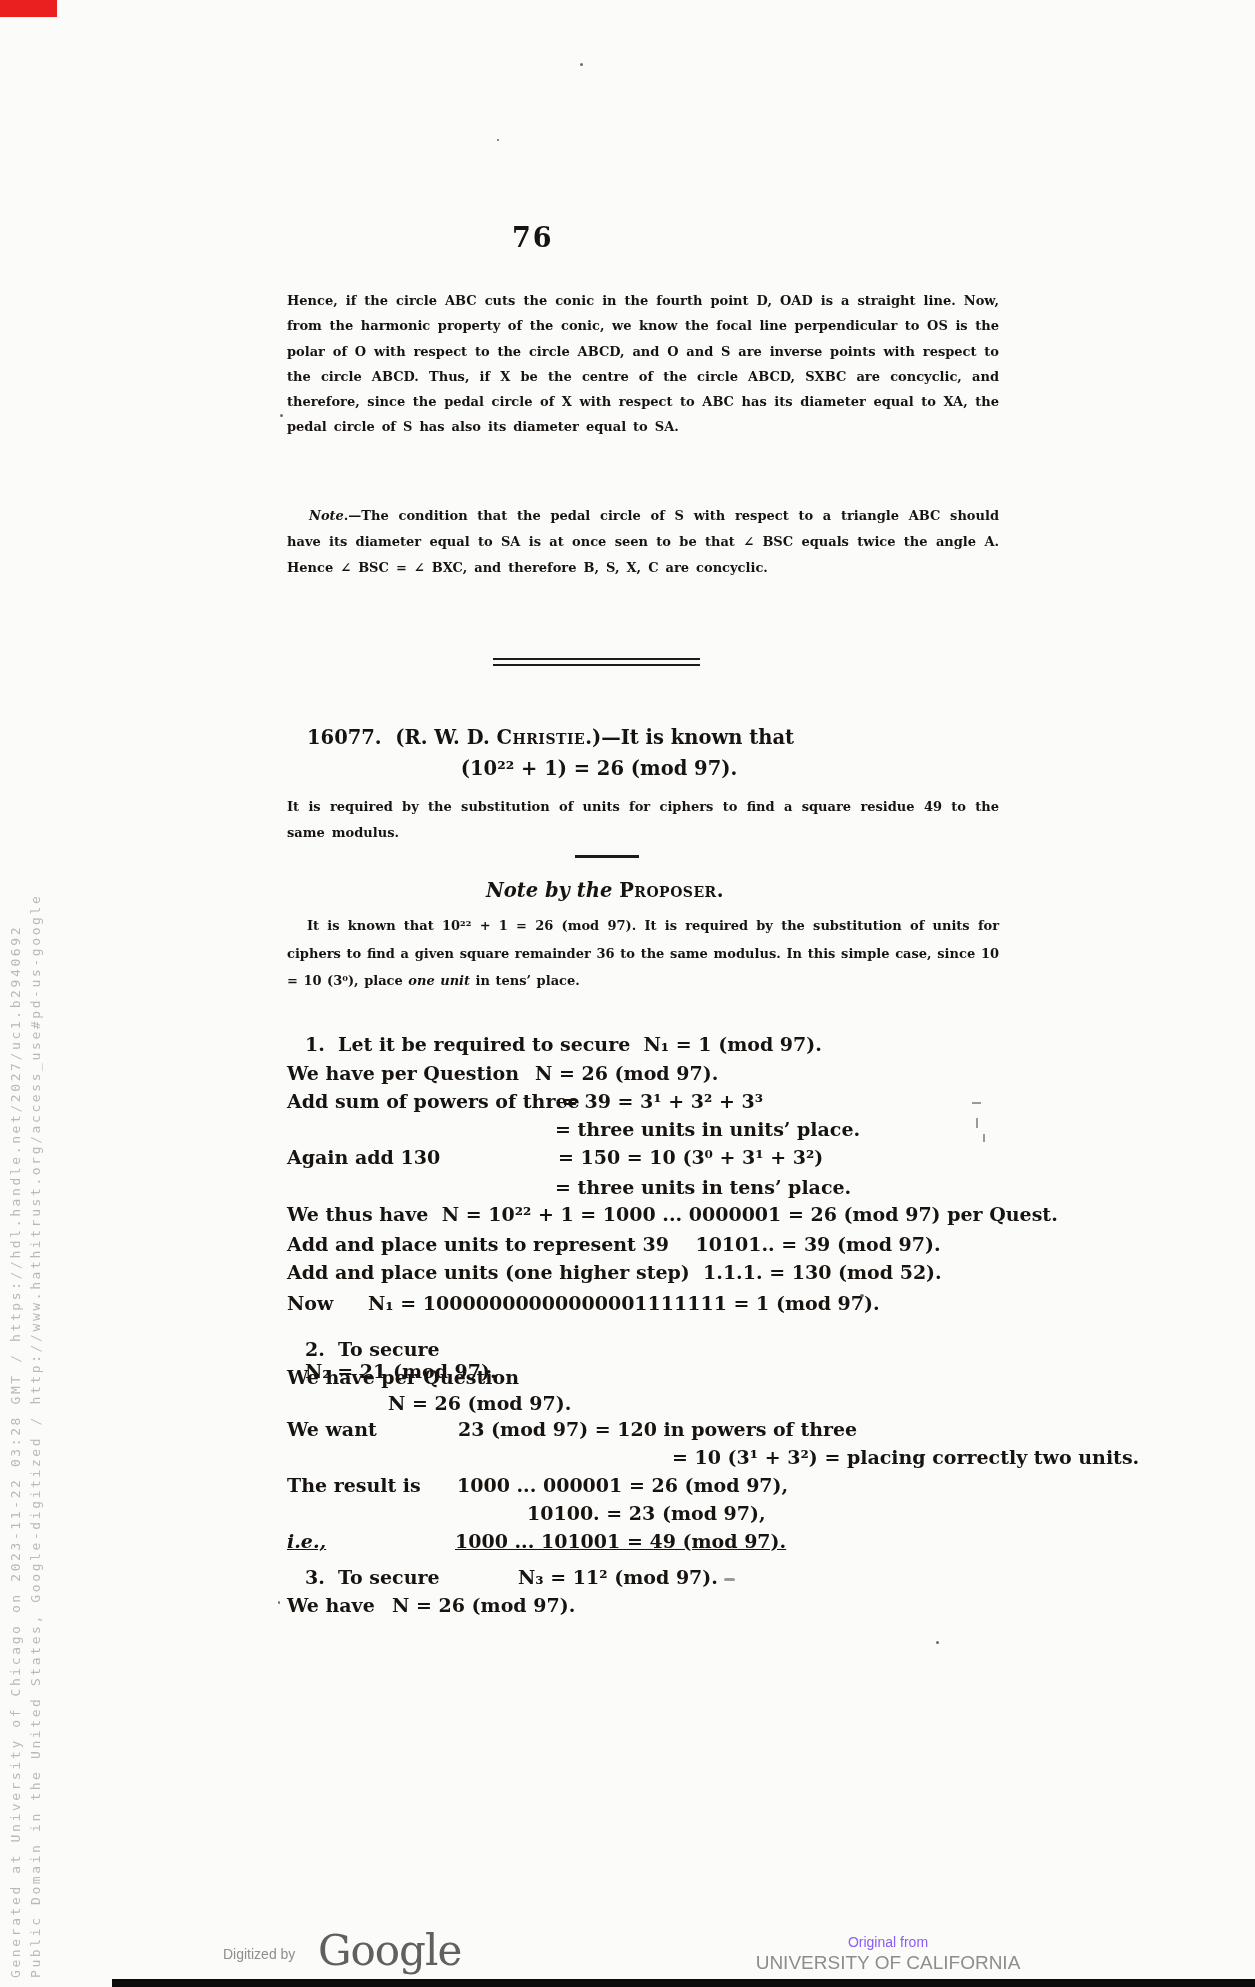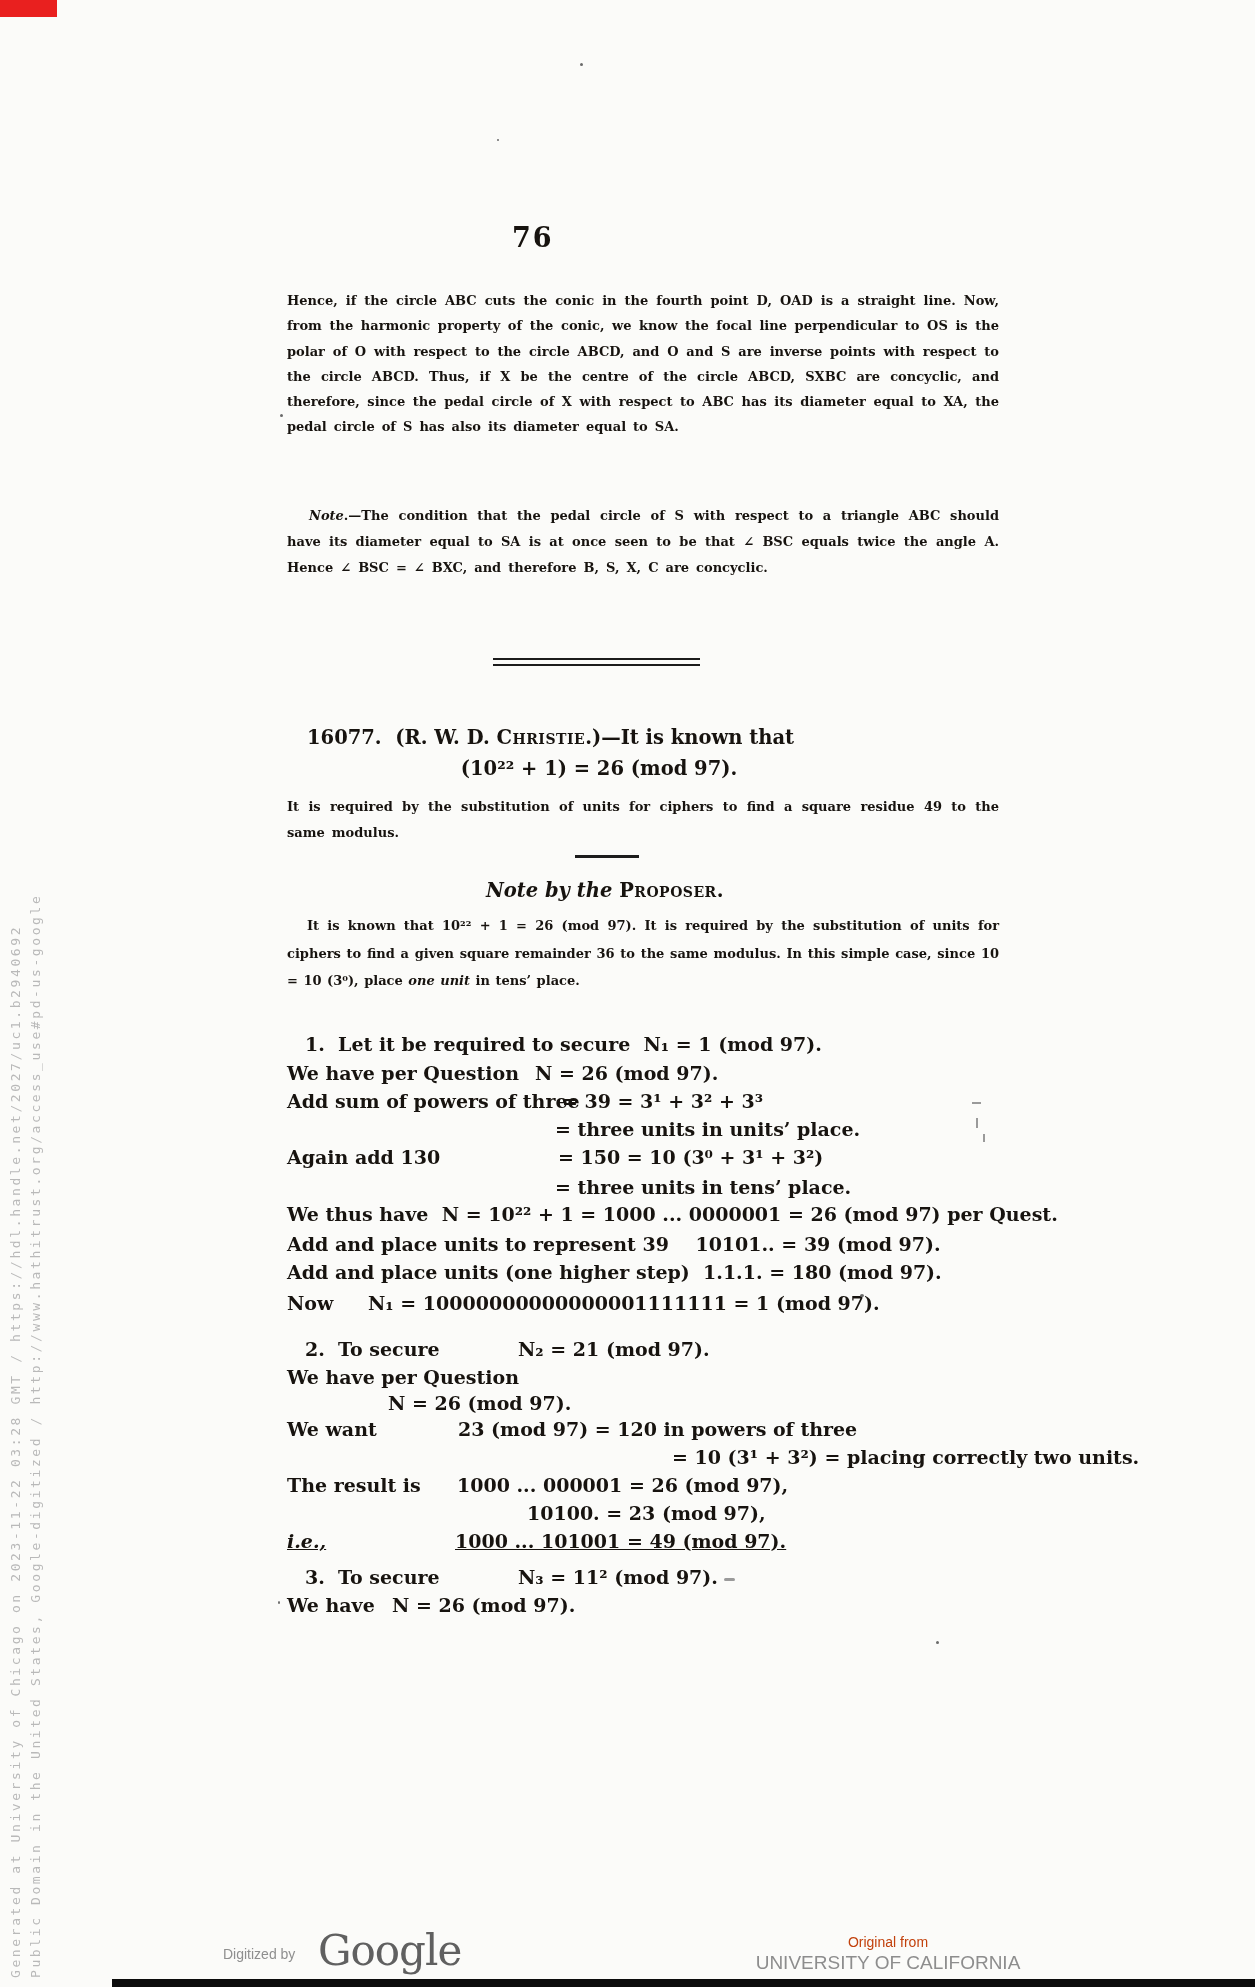--- a/index.html
+++ b/index.html
@@ -30,21 +30,21 @@
   .sc{font-variant:small-caps;letter-spacing:0.5px;margin-top:34px;}
   .fline{font-size:19px;font-weight:bold;white-space:pre;width:712px;}
   .frow{display:flex;}
   .frow .lbl{flex:none;white-space:pre;}
   .frow .val{white-space:pre;}
   .ind18{padding-left:18px;}
   
   .s1l1{top:1033px;} .s1l2{top:1062px;} .s1l3{top:1090px;} .s1l4{top:1118px;padding-left:268px;}
   .s1l5{top:1146px;} .s1l6{top:1176px;padding-left:268px;} .s1l7{top:1203px;}
   .s1l8{top:1233px;} .s1l9{top:1261px;} .s1l10{top:1292px;}
-  .s2l1{top:1338px;} .s2l2{top:1366px;} .s2l3{top:1392px;padding-left:101px;}
+  .s2l1{top:1338px;flex-direction:column;} .s2l2{top:1366px;} .s2l3{top:1392px;padding-left:101px;}
   .s2l4{top:1418px;} .s2l5{top:1446px;padding-left:385px;} .s2l6{top:1474px;}
   .s2l7{top:1502px;padding-left:240px;} .s2l8{top:1530px;text-decoration:underline;}
   .s3l1{top:1566px;} .s3l2{top:1594px;}
   .w248{width:248px;} .w275{width:275px;} .w271{width:271px;} .w81{width:81px;}
   .w213{width:213px;} .w171{width:171px;} .w170{width:170px;} .w168{width:168px;} .w105{width:105px;}
   .it{font-style:italic;}
   
   .gutter-line{
     position:absolute;white-space:nowrap;
     transform:rotate(-90deg);transform-origin:0 0;
@@ -52,21 +52,21 @@
     font-size:13px;letter-spacing:2.6px;color:#b9b9b9;
   }
   .gl1{left:8px;top:1978px;}
   .gl2{left:28px;top:1978px;}
   
   .digitized-label{left:223px;top:1946px;font-family:"Liberation Sans","DejaVu Sans",sans-serif;
     font-size:14px;color:#8f8f8f;}
   .google-logo{left:318px;top:1926px;font-family:"DejaVu Serif","Liberation Serif",serif;
     font-size:42px;color:#606060;letter-spacing:-1px;}
   .original-from{left:713px;top:1934px;width:350px;text-align:center;
-    font-family:"Liberation Sans","DejaVu Sans",sans-serif;font-size:14px;color:#c2410c;}
+    font-family:"Liberation Sans","DejaVu Sans",sans-serif;font-size:14px;color:#8b5cf6;}
   .institution{left:713px;top:1952px;width:350px;text-align:center;
     font-family:"Liberation Sans","DejaVu Sans",sans-serif;font-size:19px;color:#8d8d8d;}
   
   .red-corner{left:0;top:0;width:57px;height:17px;background:#e9201f;}
   .bottom-bar{left:112px;top:1979px;width:1143px;height:8px;background:#0c0c0c;}
   .speck{position:absolute;background:#6a6a6a;border-radius:50%;}
   .tick{position:absolute;background:#9a9a9a;}
 </style>
 </head>
 <body>
@@ -97,21 +97,21 @@
   <div class="abs para prop-para"><span>It is known that 10²² + 1 = 26 (mod 97).  It is required by the substitution of units for ciphers to find a given square remainder 36 to the same modulus.  In this simple case, since 10 = 10 (3⁰), place </span><i>one unit</i><span> in tens’ place.</span></div>
 
   <div class="abs fline ind18 s1l1">1.  Let it be required to secure  N₁ = 1 (mod 97).</div>
   <div class="abs fline frow s1l2"><span class="lbl w248">We have per Question</span><span class="val">N = 26 (mod 97).</span></div>
   <div class="abs fline frow s1l3"><span class="lbl w275">Add sum of powers of three</span><span class="val">= 39 = 3¹ + 3² + 3³</span></div>
   <div class="abs fline s1l4">= three units in units’ place.</div>
   <div class="abs fline frow s1l5"><span class="lbl w271">Again add 130</span><span class="val">= 150 = 10 (3⁰ + 3¹ + 3²)</span></div>
   <div class="abs fline s1l6">= three units in tens’ place.</div>
   <div class="abs fline s1l7">We thus have  N = 10²² + 1 = 1000 ... 0000001 = 26 (mod 97) per Quest.</div>
   <div class="abs fline s1l8">Add and place units to represent 39    10101.. = 39 (mod 97).</div>
-  <div class="abs fline s1l9">Add and place units (one higher step)  1.1.1. = 180 (mod 97).</div>
+  <div class="abs fline s1l9">Add and place units (one higher step)  1.1.1. = 130 (mod 52).</div>
   <div class="abs fline frow s1l10"><span class="lbl w81">Now</span><span class="val">N₁ = 10000000000000001111111 = 1 (mod 97).</span></div>
 
   <div class="abs fline frow ind18 s2l1"><span class="lbl w213">2.  To secure</span><span class="val">N₂ = 21 (mod 97).</span></div>
   <div class="abs fline s2l2">We have per Question</div>
   <div class="abs fline s2l3">N = 26 (mod 97).</div>
   <div class="abs fline frow s2l4"><span class="lbl w171">We want</span><span class="val">23 (mod 97) = 120 in powers of three</span></div>
   <div class="abs fline s2l5">= 10 (3¹ + 3²) = placing correctly two units.</div>
   <div class="abs fline frow s2l6"><span class="lbl w170">The result is</span><span class="val">1000 ... 000001 = 26 (mod 97),</span></div>
   <div class="abs fline s2l7">10100. = 23 (mod 97),</div>
   <div class="abs fline frow s2l8"><span class="lbl w168 it">i.e.,</span><span class="val">1000 ... 101001 = 49 (mod 97).</span></div>

